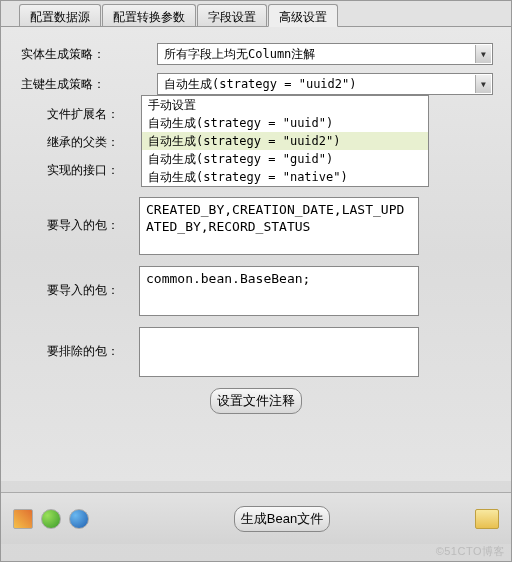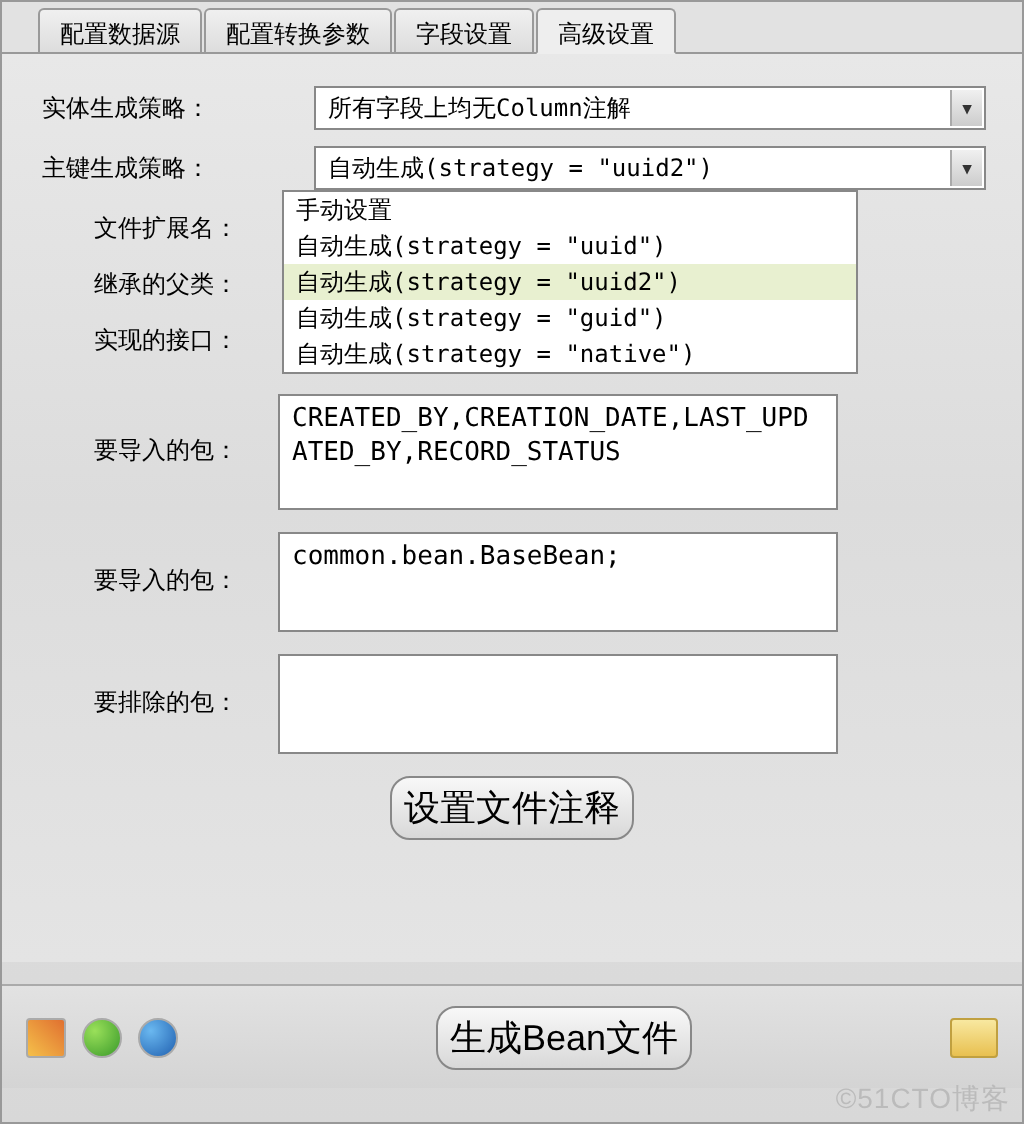--- a/index.html
+++ b/index.html
@@ -18,30 +18,30 @@
 .row .ctl { flex: 1; position: relative; }
 .combo { width: 336px; height: 22px; border: 1px solid #888; background: #fff; display: flex; align-items: center; padding: 0 20px 0 6px; position: relative; font-family: "SimSun", monospace; font-size: 12px; margin-left: 32px; }
 .combo .arrow { position: absolute; right: 1px; top: 1px; width: 16px; height: 18px; background: linear-gradient(#f0f0f0,#ccc); border-left: 1px solid #aaa; display: flex; align-items: center; justify-content: center; font-size: 8px; color: #333; }
 .dropdown { position: absolute; top: 22px; left: 16px; width: 288px; background: #fff; border: 1px solid #888; z-index: 10; }
 .dropdown .opt { padding: 1px 6px; font-family: "SimSun", monospace; font-size: 12px; line-height: 16px; cursor: pointer; }
 .dropdown .opt.hl { background: #e8f0d0; }
 .txt { width: 280px; border: 1px solid #888; background: #fff; font-family: "SimSun", monospace; font-size: 13px; padding: 3px 6px; line-height: 17px; resize: none; }
 .txt.h3 { height: 58px; }
 .txt.h2 { height: 50px; }
 .btnrow { display: flex; justify-content: center; gap: 26px; margin-top: 6px; }
-.btn { padding: 3px 6px; border: 1px solid #888; border-radius: 10px; background: linear-gradient(#f8f8f8, #d8d8d8); font-size: 18px; cursor: pointer; }
+.btn { padding: 3px 6px; border: 1px solid #888; border-radius: 10px; background: linear-gradient(#f8f8f8, #d8d8d8); font-size: 13px; cursor: pointer; }
 .bottombar { position: absolute; bottom: 17px; left: 0; right: 0; height: 52px; background: linear-gradient(#e2e2e2, #d4d4d4); border-top: 1px solid #aaa; display: flex; align-items: center; padding: 0 12px; }
 .ticons { display: flex; gap: 8px; }
 .ticon { width: 20px; height: 20px; border: 1px solid #aaa; border-radius: 2px; }
 .ic1 { background: linear-gradient(45deg,#f5c04a,#e07030); }
 .ic2 { background: radial-gradient(circle at 30% 30%, #9ae05a, #3a9a2a); border-radius: 50%; }
 .ic3 { background: radial-gradient(circle at 30% 30%, #6ab8f0, #2060b0); border-radius: 50%; }
 .bottombar .mainbtn { margin: 0 auto; }
 .ric { width: 24px; height: 20px; background: linear-gradient(#f8e8a0,#e8c050); border: 1px solid #c0a040; border-radius: 2px; }
-.watermark { position: absolute; right: 6px; bottom: 2px; color: #bbb; font-size: 14px; font-family: Arial; letter-spacing: 0.5px; pointer-events: none; margin-left: 36px; }
+.watermark { position: absolute; right: 6px; bottom: 2px; color: #bbb; font-size: 11px; font-family: Arial; letter-spacing: 0.5px; pointer-events: none; margin-left: 36px; }
 </style>
 </head>
 <body>
 
 <div class="window">
 
   <div class="tabs">
     <div class="tab">配置数据源</div>
     <div class="tab">配置转换参数</div>
     <div class="tab">字段设置</div>

